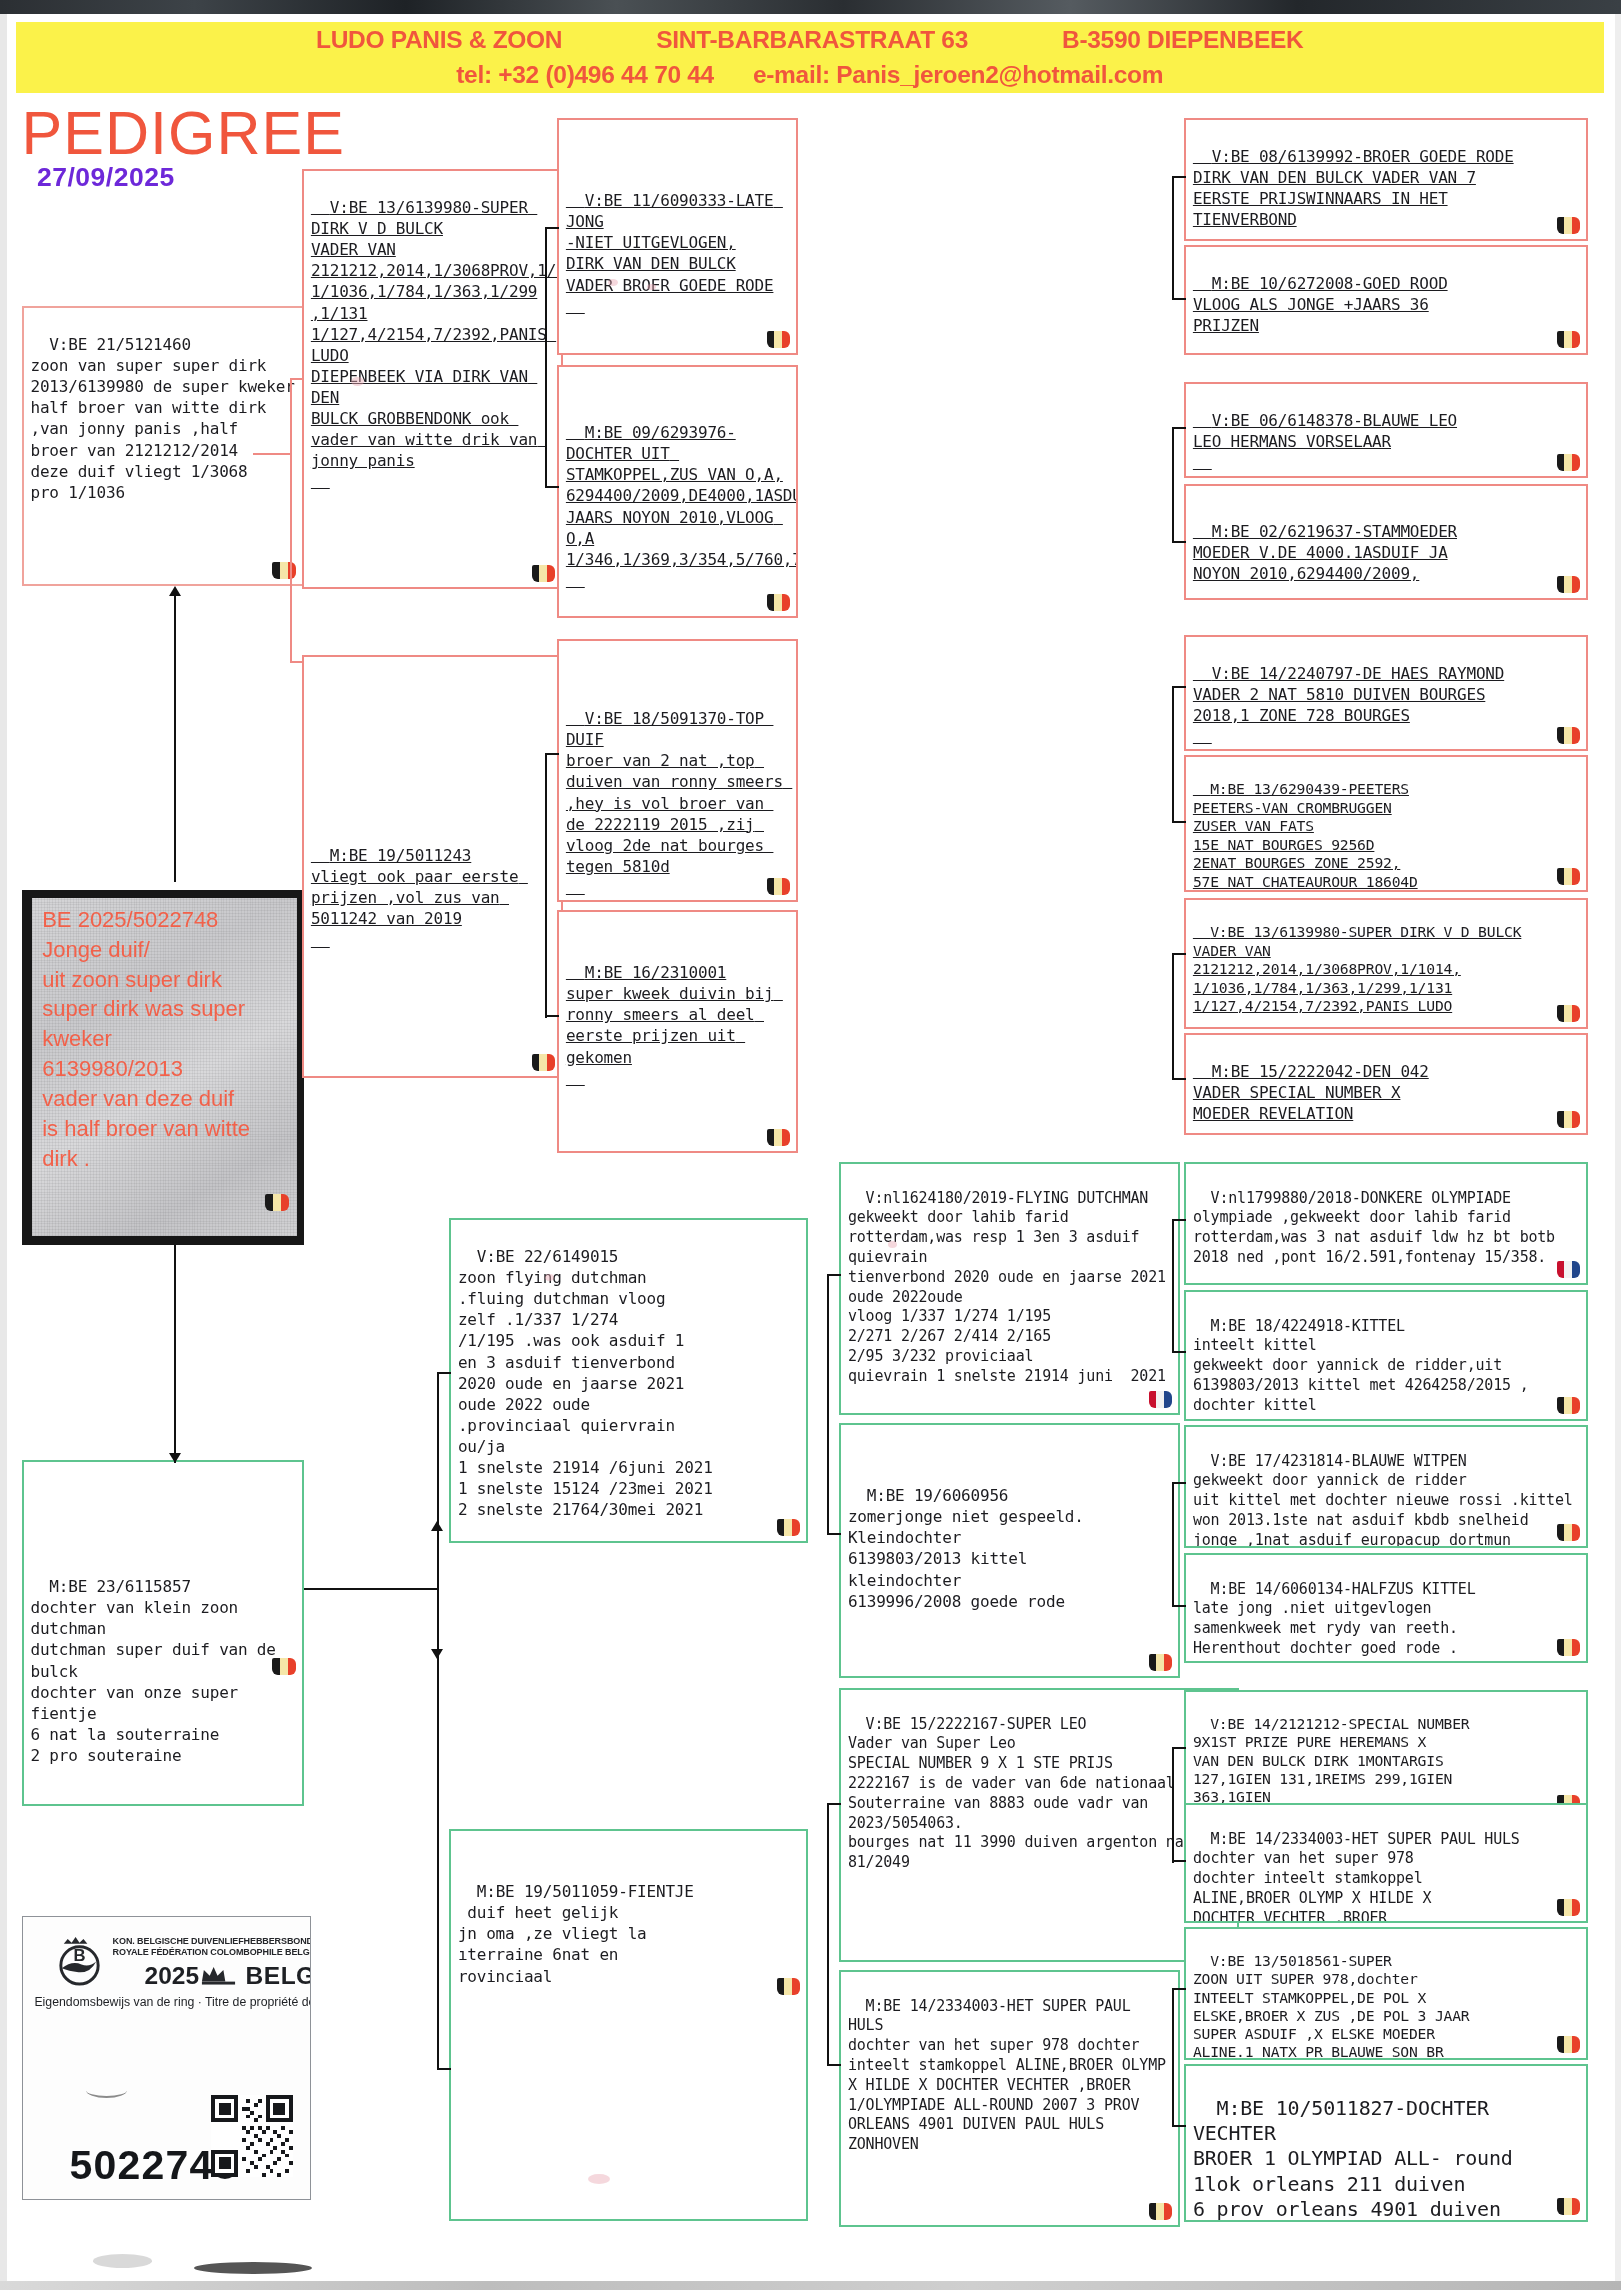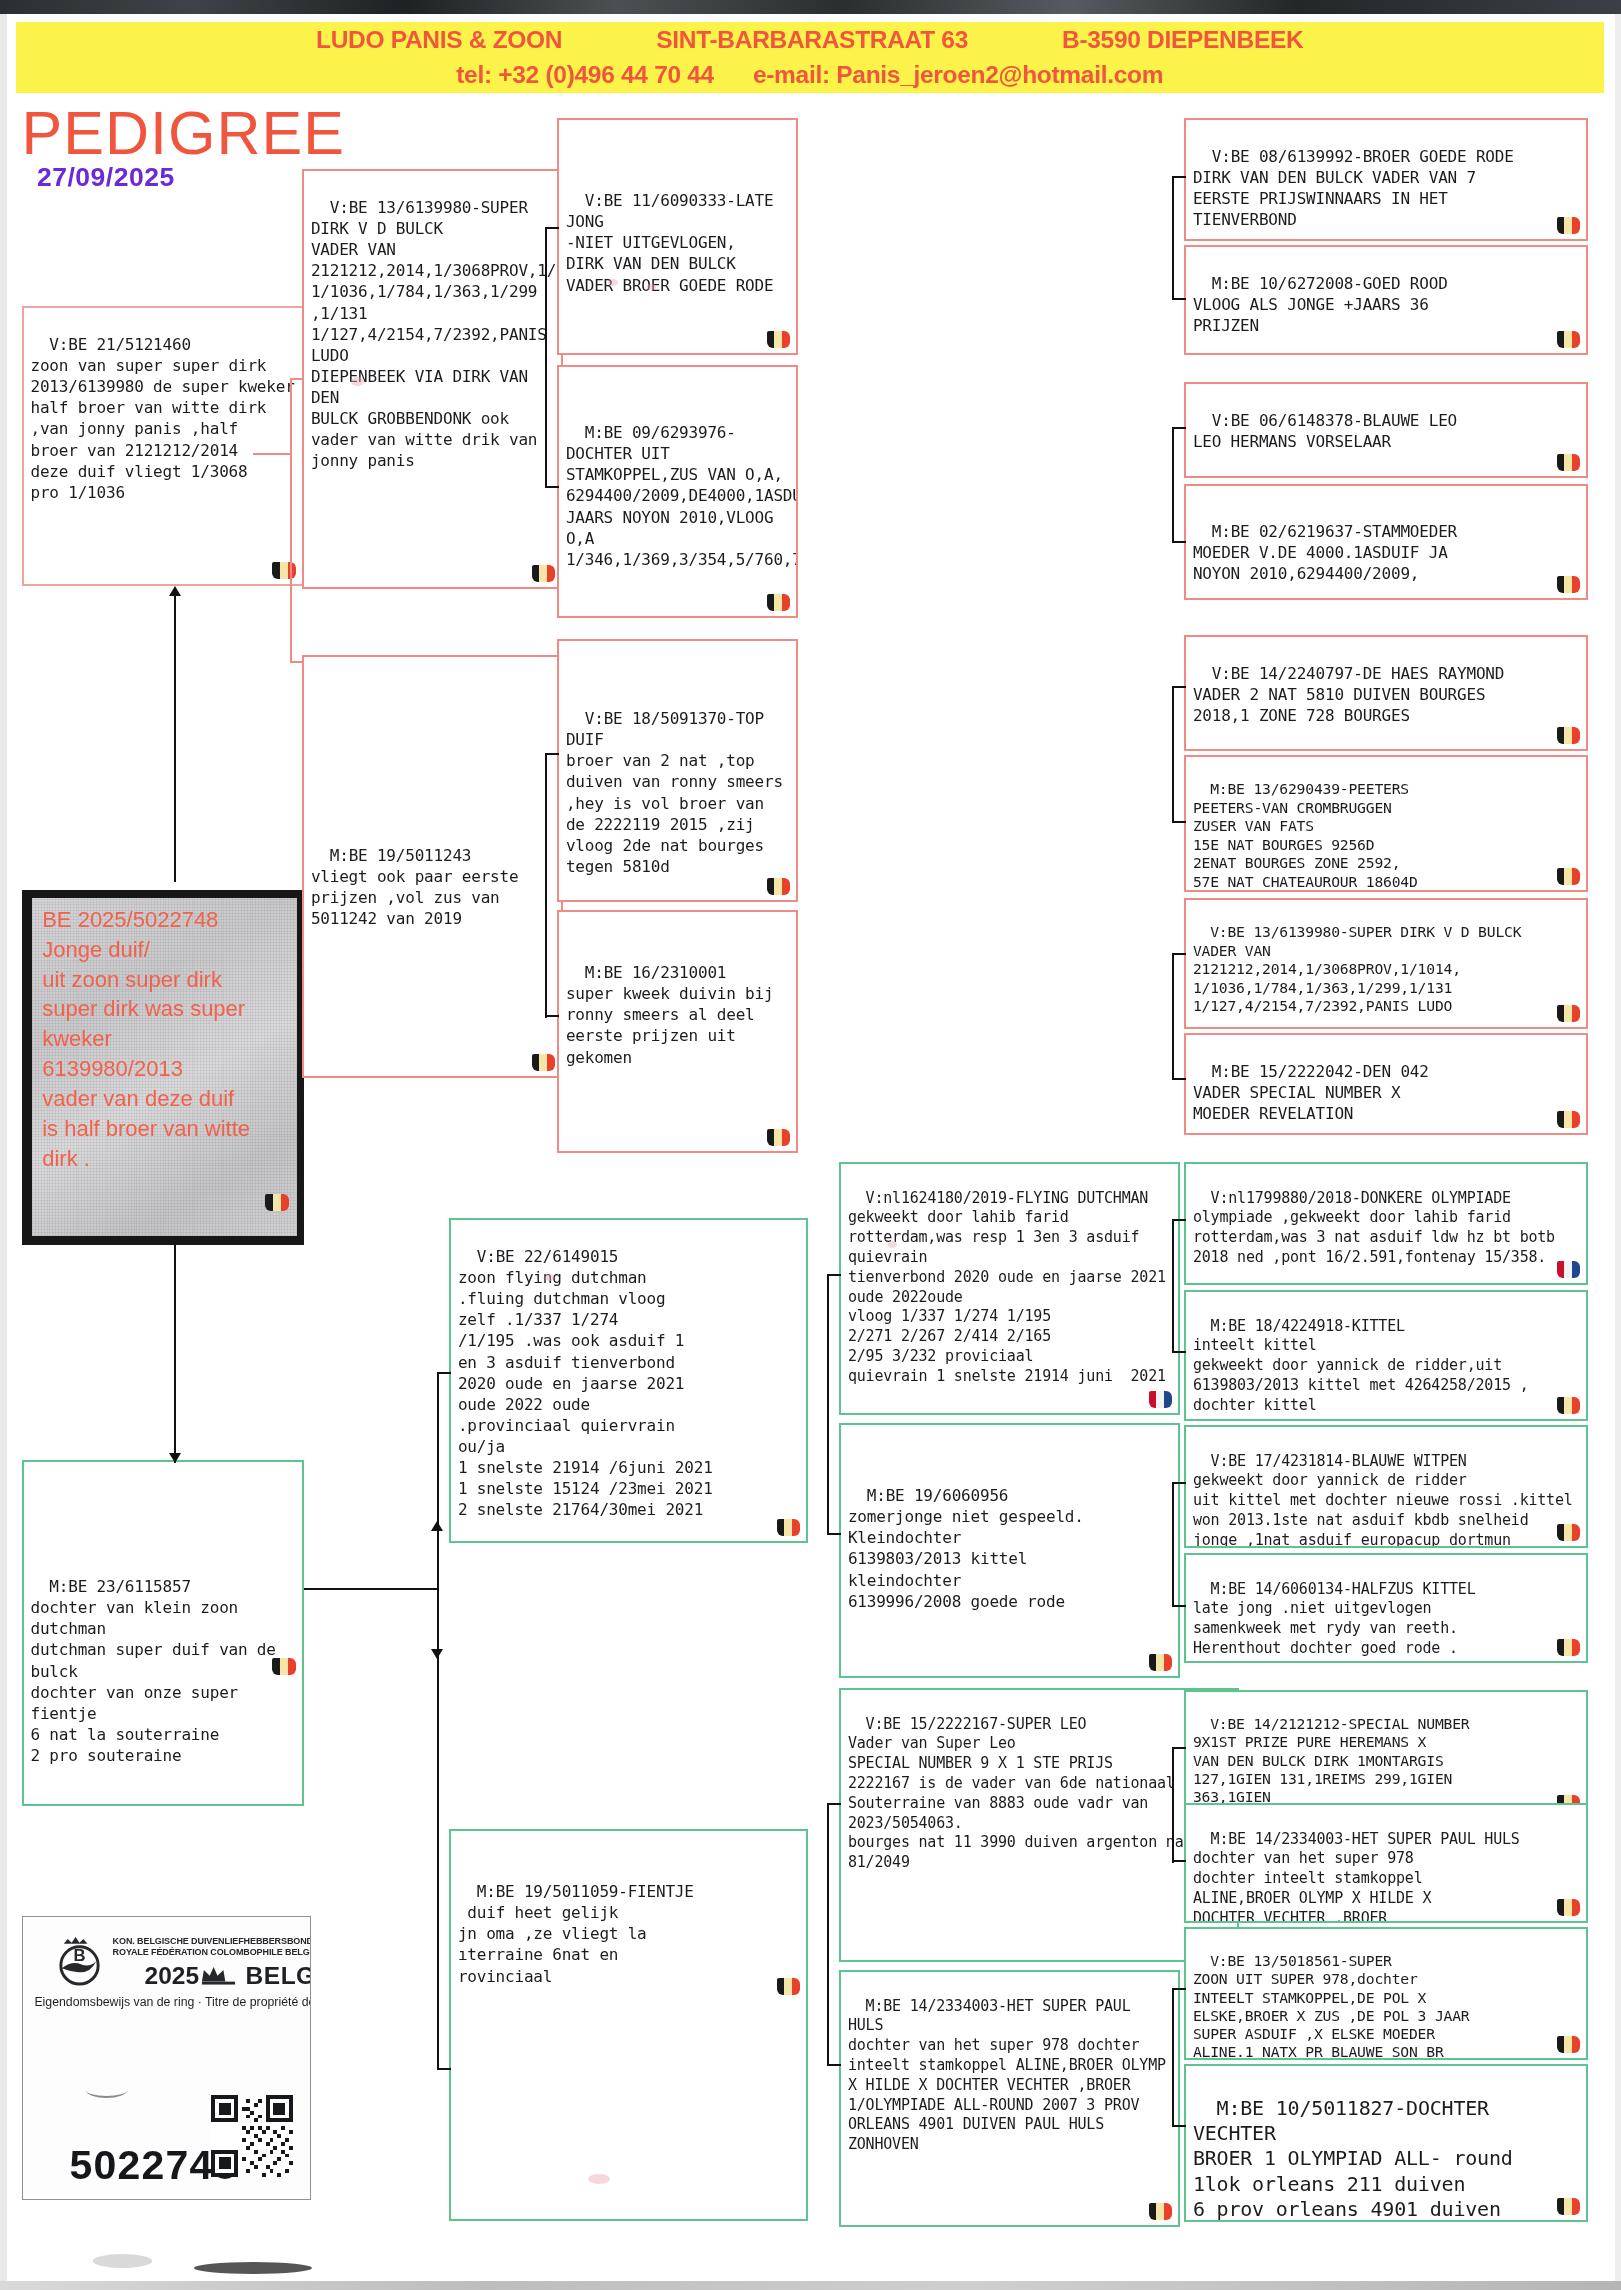--- a/index.html
+++ b/index.html
@@ -70,21 +70,21 @@
     background:#fff;
     padding:4.9px 6.9px 4.9px 6.9px;
     font-family:"DejaVu Sans Mono", monospace;
     font-size:16px;
     line-height:1.32;
     color:#1c1c20;
     white-space:pre-wrap;
     overflow:hidden;
     letter-spacing:-0.2px;
   }
-  .pbox.red   { border:2px solid #ef8a84; }
+  .pbox.red   { border:2px solid #ef8a84;text-decoration:underline; }
   .pbox.green { border:2px solid #5ec48f; }
   .pbox.plain { border:2px solid #f0a39c; }
 
   
   .flag {
     position:absolute; right:5.9px; bottom:4.9px;
     width:23.5px; height:16.7px;
     display:flex;
   }
   .flag i { display:block; width:7.8px; height:100%; }

